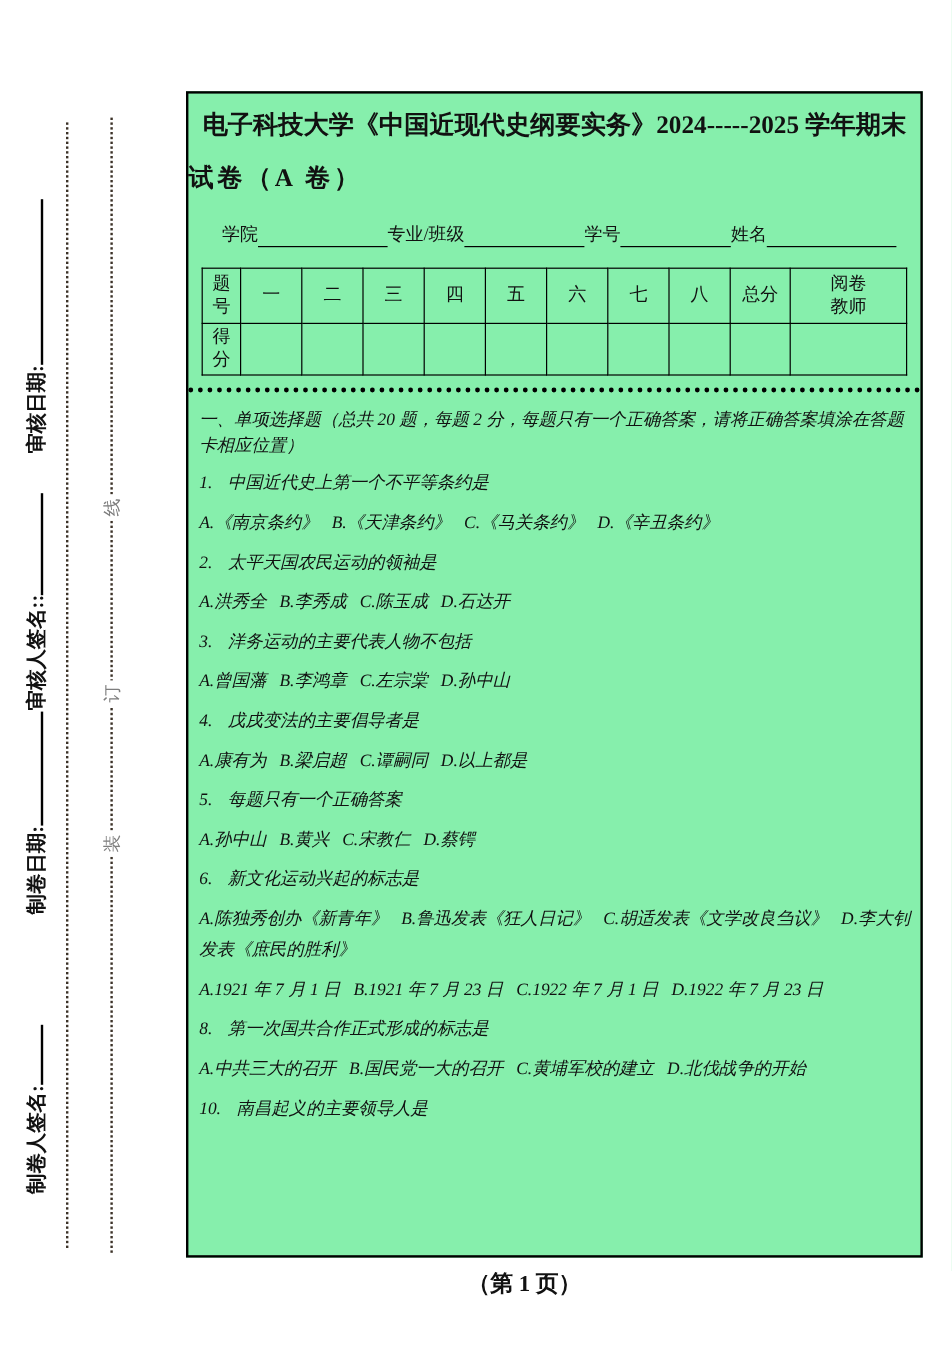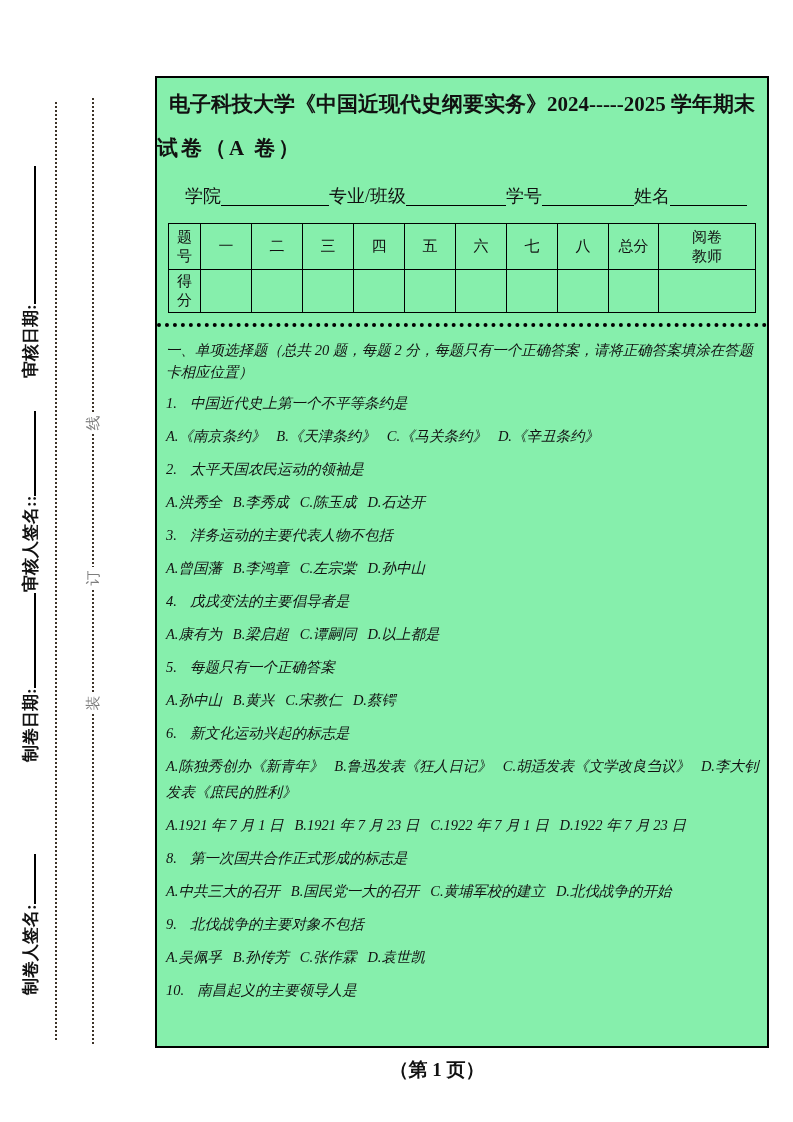--- a/index.html
+++ b/index.html
@@ -54,21 +54,21 @@
     margin:13px 6px 0; text-align:center;
     font-size:21px; font-weight:bold; line-height:26px;
   }
   .title-line2 {
     margin:17px 0 0; text-align:left;
     font-size:21px; font-weight:bold; letter-spacing:3px;
   }
 
   .form-row {
     display:flex; align-items:flex-end;
-    margin:24px 20px 0 28px; font-size:18px; line-height:20px;
+    margin:24px 20px 0 28px; font-size:15px; line-height:20px;
   }
   .form-row .f-label { flex:none; }
   .form-row .f-blank { border-bottom:1.5px solid #000; height:18px; }
   .form-row .b0 { width:108px; }
   .form-row .b1 { width:100px; }
   .form-row .b2 { width:92px;  }
   .form-row .b3 { flex:1; }
 
   table.score-table {
     width:588px; margin:17px auto 0;
@@ -201,22 +201,18 @@
       <p class="q-line">A.陈独秀创办《新青年》   B.鲁迅发表《狂人日记》   C.胡适发表《文学改良刍议》   D.李大钊发表《庶民的胜利》</p>
     </div>
     <div>
       <p class="q-line">A.1921 年 7 月 1 日   B.1921 年 7 月 23 日   C.1922 年 7 月 1 日   D.1922 年 7 月 23 日</p>
     </div>
     <div>
       <p class="q-line"><span class="q-num">8.</span><span>第一次国共合作正式形成的标志是</span></p>
       <p class="q-line">A.中共三大的召开   B.国民党一大的召开   C.黄埔军校的建立   D.北伐战争的开始</p>
     </div>
     <div>
-      <p class="q-line"><span class="q-num">9.</span><span>北伐战争的主要对象不包括</span></p>
-      <p class="q-line">A.吴佩孚   B.孙传芳   C.张作霖   D.袁世凯</p>
-    </div>
-    <div>
       <p class="q-line"><span class="q-num">10.</span><span>南昌起义的主要领导人是</span></p>
     </div>
   </div>
 </div>
 
 <div class="footer">（第 1 页）</div>
 
 </body></html>

